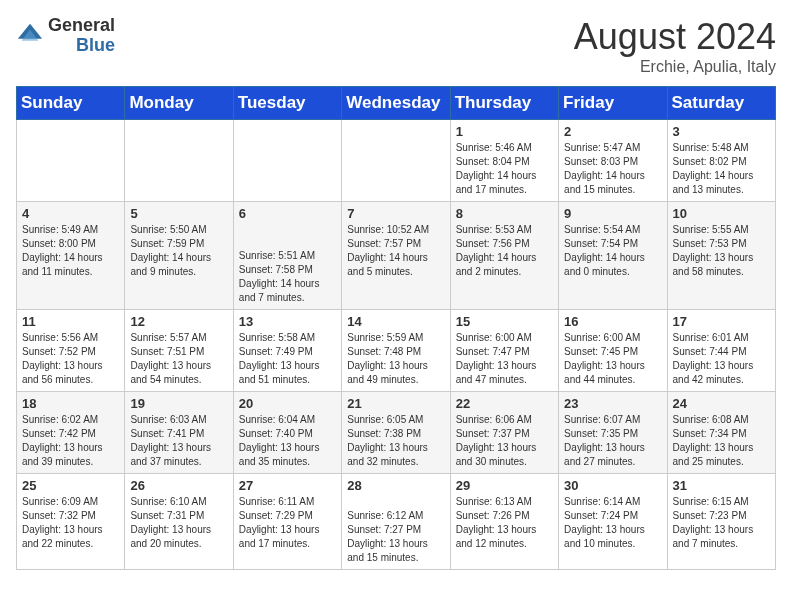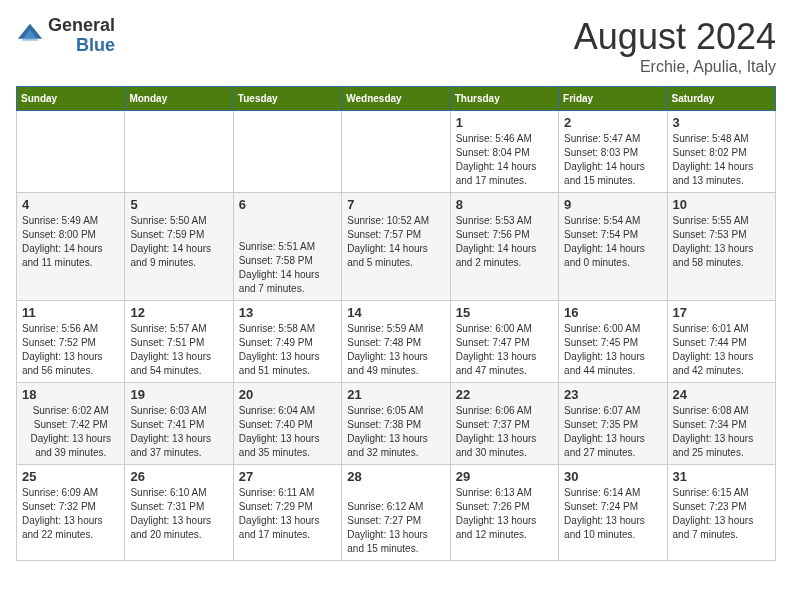--- a/index.html
+++ b/index.html
@@ -51,25 +51,25 @@
     }
     .location {
       font-size: 16px;
       color: #555;
     }
     .calendar {
       width: 100%;
       border-collapse: collapse;
     }
     .calendar thead tr th {
-      background-color: #4d7c0f;
+      background-color: #1d4ed8;
       color: #fff;
       padding: 6px 4px;
       text-align: left;
-      font-size: 10px;
+      font-size: 17px;
       font-weight: bold;
       border: 1px solid #2e6da4;
     }
     .calendar tbody tr td {
       vertical-align: top;
       border: 1px solid #ccc;
       padding: 4px 5px;
       font-size: 10.5px;
       color: #333;
       width: calc(100% / 7);
@@ -235,21 +235,21 @@
         <td>
           <span class="day-number">17</span>
           <div class="day-info" style="white-space: pre-line;">Sunrise: 6:01 AM
 Sunset: 7:44 PM
 Daylight: 13 hours and 42 minutes.</div>
         </td>
       </tr>
       <tr>
         <td>
           <span class="day-number">18</span>
-          <div class="day-info" style="white-space: pre-line; text-align: center;">Sunrise: 6:02 AM
+          <div class="day-info" style="white-space: pre-line;">Sunrise: 6:02 AM
 Sunset: 7:42 PM
 Daylight: 13 hours and 39 minutes.</div>
         </td>
         <td>
           <span class="day-number">19</span>
           <div class="day-info" style="white-space: pre-line;">Sunrise: 6:03 AM
 Sunset: 7:41 PM
 Daylight: 13 hours and 37 minutes.</div>
         </td>
         <td>

